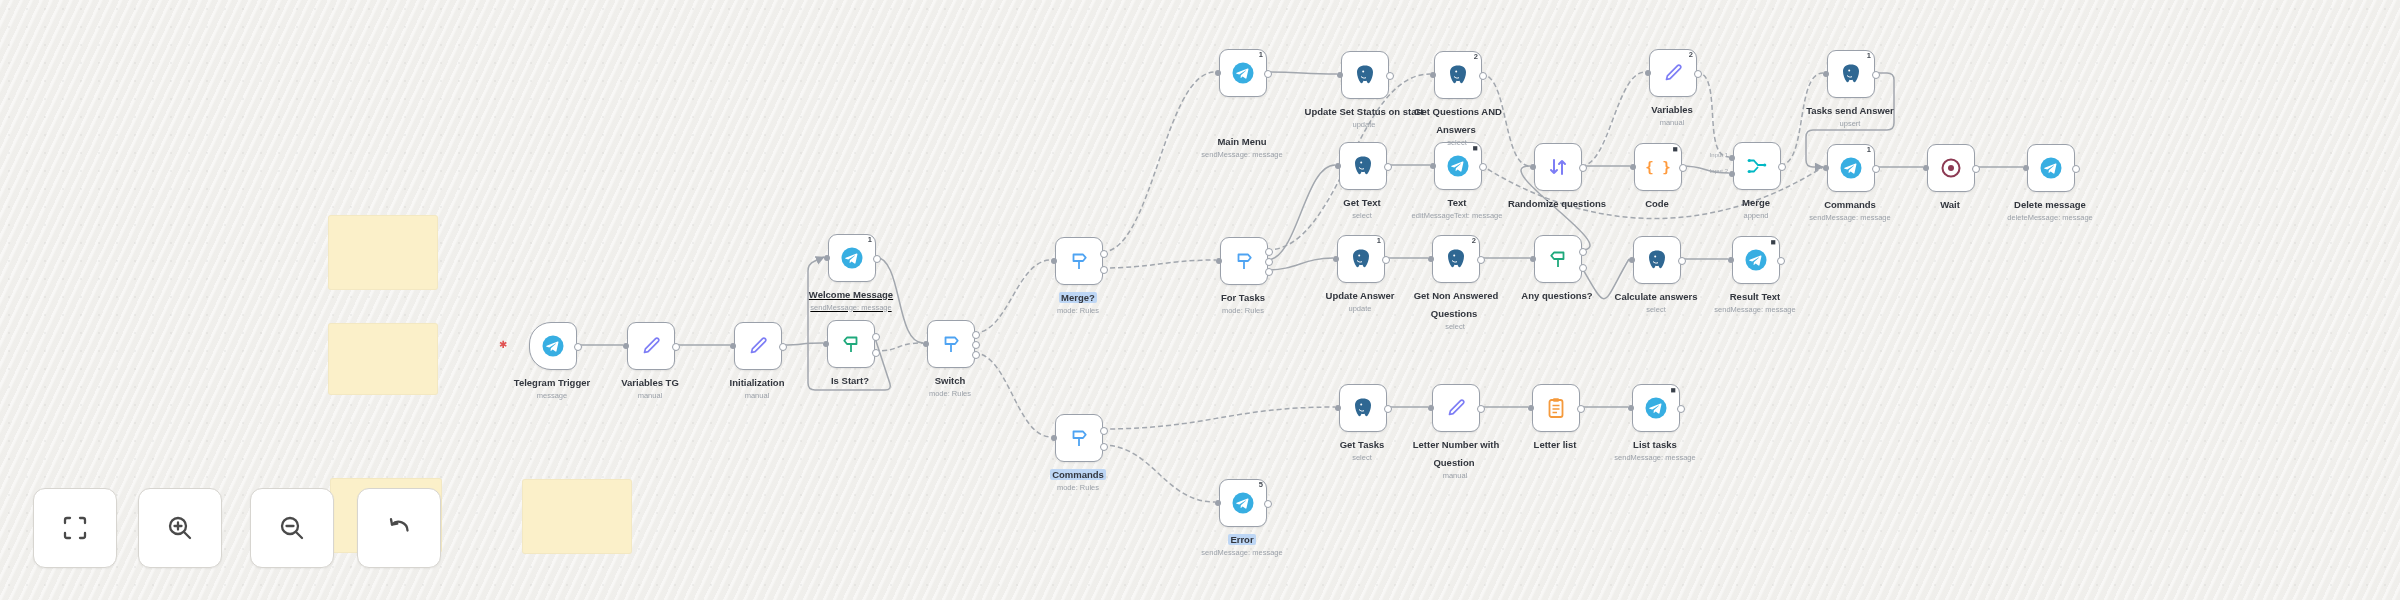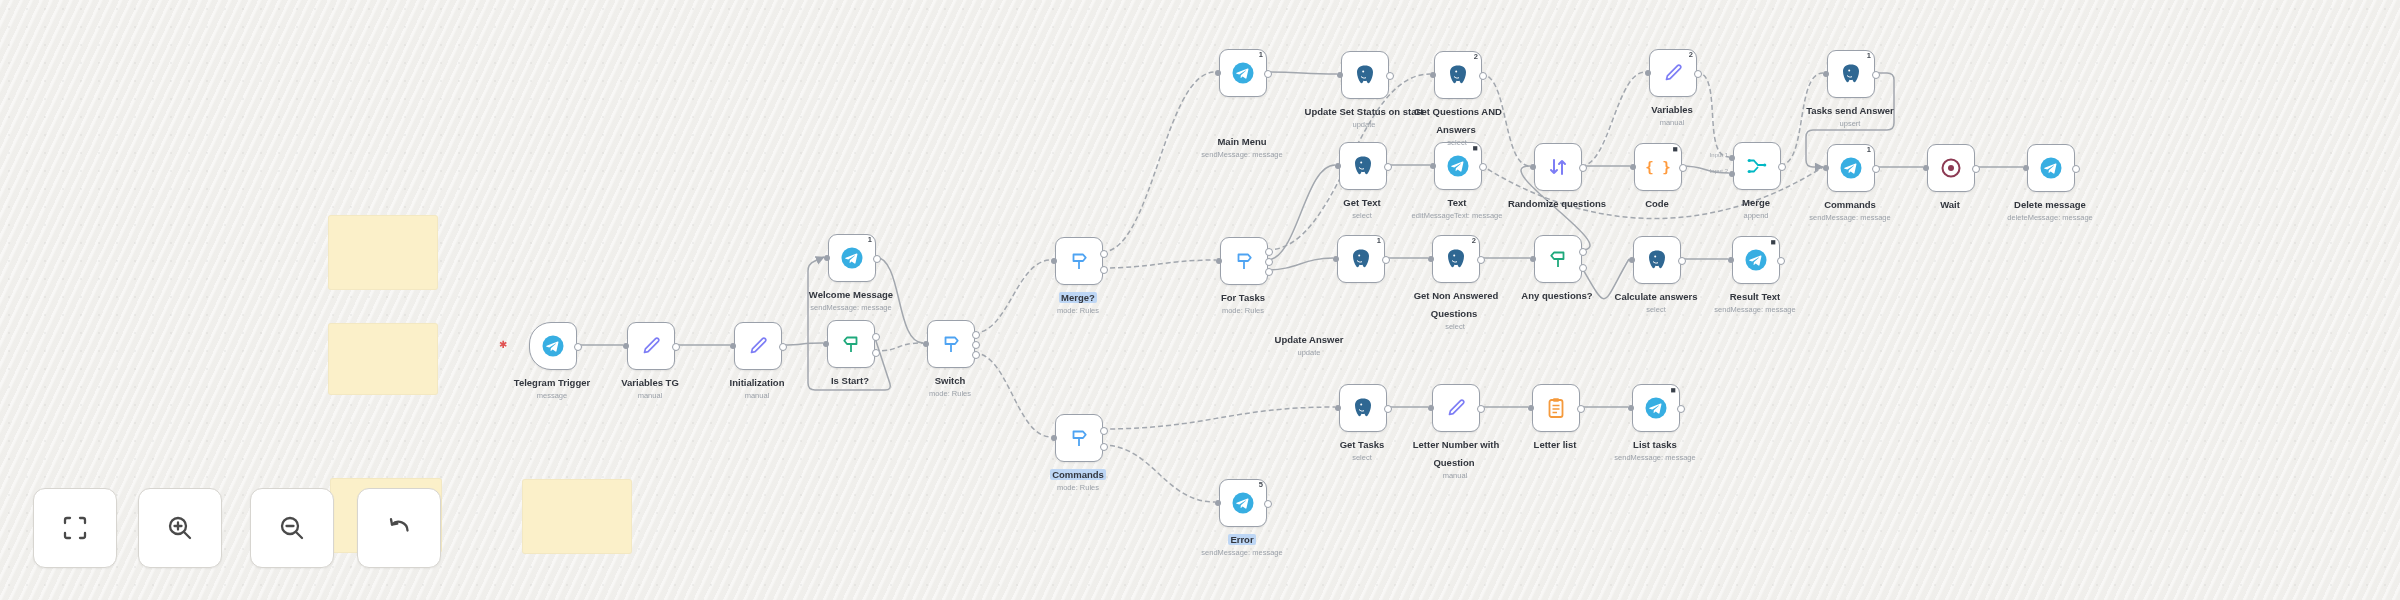--- a/index.html
+++ b/index.html
@@ -137,21 +137,21 @@
     <div class="nlabel" style="left: 788px; top: 370px;"><span class="t">Is Start?</span></div>
     <div class="node" style="left: 828px; top: 234px;">
       <svg viewBox="0 0 24 24">
         <circle cx="12" cy="12" r="10.5" fill="#37aee2"></circle>
         <path fill="#fff" d="M5.7 11.7l10.9-4.2c.5-.2 1 .1.8.9l-1.9 8.7c-.1.6-.5.8-1 .5l-2.9-2.1-1.4 1.3c-.2.2-.3.3-.6.3l.2-2.8 5.1-4.6c.2-.2 0-.3-.3-.1l-6.3 4-2.7-.9c-.6-.2-.6-.6.1-1z"></path>
       </svg>
       <span class="port-in" style="top: 20px;"></span>
       <span class="port-out" style="top: 20px;"></span>
       <span class="badge">1</span>
     </div>
-    <div class="nlabel" style="left: 789px; top: 284px;"><span class="t">Welcome Message</span><div class="nsub">sendMessage: message</div></div>
+    <div class="nlabel" style="left: 789px; top: 284px; text-decoration: underline;"><span class="t">Welcome Message</span><div class="nsub">sendMessage: message</div></div>
     <div class="node" style="left: 927px; top: 320px;">
       <svg viewBox="0 0 24 24">
         <path d="M12 12v8" stroke="#4ea3f2" stroke-width="1.8" fill="none"></path>
         <path d="M6.5 5.5H16l2.7 3.2L16 12H6.5z" fill="none" stroke="#4ea3f2" stroke-width="1.8" stroke-linejoin="round"></path>
       </svg>
       <span class="port-in" style="top: 20px;"></span>
       <span class="port-out" style="top: 10px;"></span>
       <span class="port-out" style="top: 20px;"></span>
       <span class="port-out" style="top: 30px;"></span>
     </div>
@@ -311,21 +311,21 @@
     <div class="node" style="left: 1337px; top: 235px;">
       <svg viewBox="0 0 24 24">
         <path d="M12 2.5c5 0 8 2.6 8 6.8 0 3.6-1.6 7.6-3.2 10-.8 1.2-2 1.2-2.6 0l-.7-1.5c-.5.2-1 .2-1.5.2s-1 0-1.5-.2l-.7 1.5c-.6 1.2-1.8 1.2-2.6 0C5.6 16.9 4 12.9 4 9.3 4 5.1 7 2.5 12 2.5z" fill="#2f6792"></path>
         <circle cx="10.2" cy="8.6" r="1" fill="#fff"></circle>
         <path d="M8 13.5c1.5 1.5 3 2 5 1.2" stroke="#fff" stroke-width="1" fill="none"></path>
       </svg>
       <span class="port-in" style="top: 20px;"></span>
       <span class="port-out" style="top: 20px;"></span>
       <span class="badge">1</span>
     </div>
-    <div class="nlabel" style="left: 1247px; top: 285px; margin-top: 44px;"><span class="t">Update Answer</span><div class="nsub">update</div></div>
+    <div class="nlabel" style="left: 1298px; top: 285px;"><span class="t">Update Answer</span><div class="nsub">update</div></div>
     <div class="node" style="left: 1432px; top: 235px;">
       <svg viewBox="0 0 24 24">
         <path d="M12 2.5c5 0 8 2.6 8 6.8 0 3.6-1.6 7.6-3.2 10-.8 1.2-2 1.2-2.6 0l-.7-1.5c-.5.2-1 .2-1.5.2s-1 0-1.5-.2l-.7 1.5c-.6 1.2-1.8 1.2-2.6 0C5.6 16.9 4 12.9 4 9.3 4 5.1 7 2.5 12 2.5z" fill="#2f6792"></path>
         <circle cx="10.2" cy="8.6" r="1" fill="#fff"></circle>
         <path d="M8 13.5c1.5 1.5 3 2 5 1.2" stroke="#fff" stroke-width="1" fill="none"></path>
       </svg>
       <span class="port-in" style="top: 20px;"></span>
       <span class="port-out" style="top: 20px;"></span>
       <span class="badge">2</span>
     </div>

